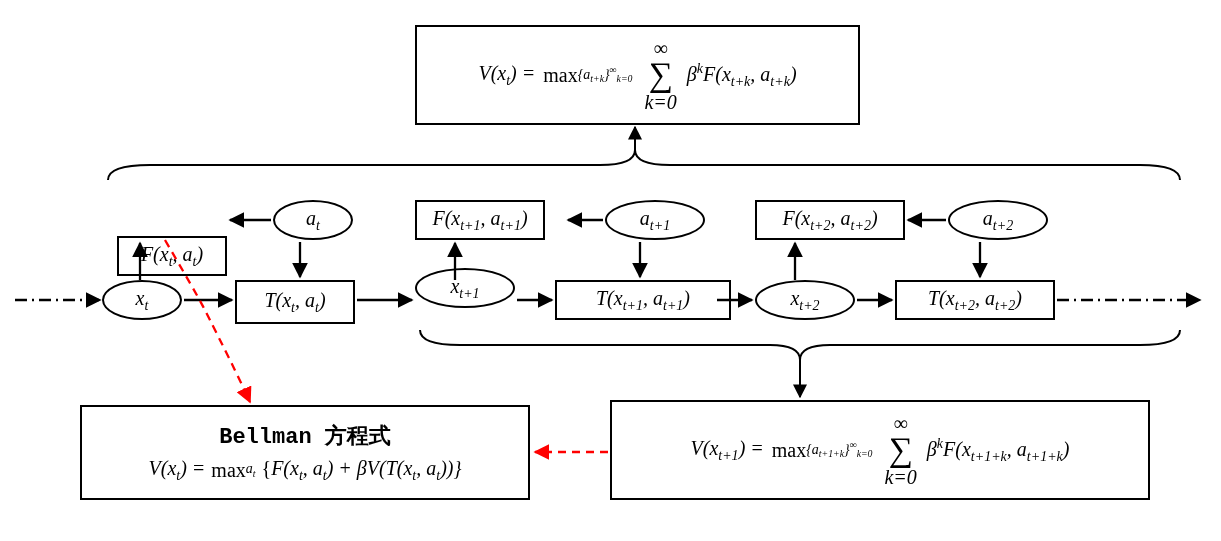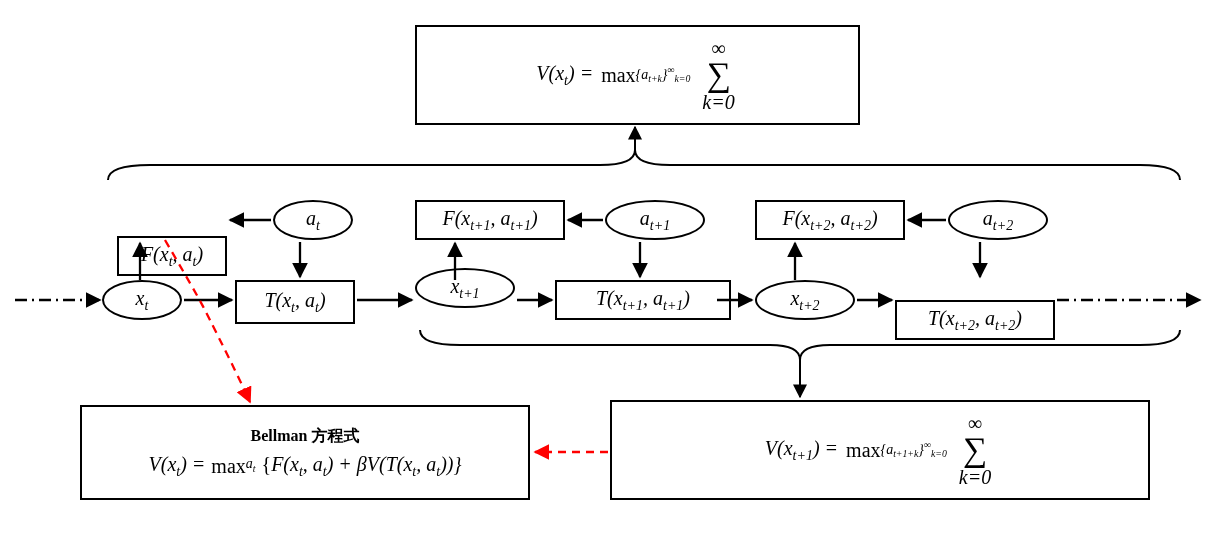--- a/index.html
+++ b/index.html
@@ -36,21 +36,21 @@
     white-space: nowrap;
   }
   .sub { font-size: 0.7em; vertical-align: sub; font-style: italic; }
   .sup { font-size: 0.7em; vertical-align: super; font-style: italic; }
   .eqblock { position: absolute; box-sizing: border-box; }
   .eq-main { display: flex; align-items: center; justify-content: center; gap: 6px; }
   .frac, .sumop { display: inline-flex; flex-direction: column; align-items: center; line-height: 1; }
   .sumop .sym { font-size: 34px; font-style: normal; }
   .underset { display: inline-flex; flex-direction: row; align-items: center; line-height: 1.05; }
   .underset .under { font-size: 0.7em; font-style: italic; }
-  .bellman-title { font-family: Liberation Serif, serif; font-weight: bold; font-style: normal; font-size: 16px; margin-bottom: 6px; }
+  .bellman-title { font-family: Liberation Mono, monospace; font-weight: bold; font-style: normal; font-size: 22px; margin-bottom: 6px; }
   svg.overlay { position: absolute; left: 0; top: 0; width: 1221px; height: 541px; pointer-events: none; }
 </style>
 </head>
 <body>
 
 <div class="box eqblock" style="left:415px; top:25px; width:445px; height:100px;">
   <div class="eq-main label">
     <span>
       <span>V(x</span><span class="sub">t</span><span>) =</span>
     </span>
@@ -58,37 +58,40 @@
       <span style="font-style:normal;">max</span>
       <span class="under">
         <span>{a</span><span class="sub">t+k</span><span>}</span><span class="sup">∞</span><span class="sub">k=0</span>
       </span>
     </span>
     <span class="sumop" style="margin:0 4px;">
       <span class="under" style="font-style:normal;">∞</span>
       <span class="sym">∑</span>
       <span class="under">k=0</span>
     </span>
+    <span>
+      <span>β</span><span class="sup">k</span><span>F(x</span><span class="sub">t+k</span><span>, a</span><span class="sub">t+k</span><span>)</span>
+    </span>
   </div>
 </div>
 
 <div class="box" style="left:117px; top:200px; width:110px; height:40px;margin-top:36px;">
   <span class="label"><span>F(x</span><span class="sub">t</span><span>, a</span><span class="sub">t</span><span>)</span></span>
 </div>
 <div class="ellipse" style="left:273px; top:200px; width:80px; height:40px;">
   <span class="label"><span>a</span><span class="sub">t</span></span>
 </div>
 <div class="ellipse" style="left:102px; top:280px; width:80px; height:40px;align-items:center;">
   <span class="label"><span>x</span><span class="sub">t</span></span>
 </div>
 <div class="box" style="left:235px; top:280px; width:120px; height:44px;">
   <span class="label"><span>T(x</span><span class="sub">t</span><span>, a</span><span class="sub">t</span><span>)</span></span>
 </div>
 
-<div class="box" style="left:415px; top:200px; width:150px; height:40px;">
+<div class="box" style="left:415px; top:200px; width:130px; height:40px;">
   <span class="label"><span>F(x</span><span class="sub">t+1</span><span>, a</span><span class="sub">t+1</span><span>)</span></span>
 </div>
 <div class="ellipse" style="left:605px; top:200px; width:100px; height:40px;">
   <span class="label"><span>a</span><span class="sub">t+1</span></span>
 </div>
 <div class="ellipse" style="left:415px; top:268px; width:100px; height:40px;">
   <span class="label"><span>x</span><span class="sub">t+1</span></span>
 </div>
 <div class="box" style="left:555px; top:280px; width:176px; height:40px;justify-content:center;">
   <span class="label"><span>T(x</span><span class="sub">t+1</span><span>, a</span><span class="sub">t+1</span><span>)</span></span>
@@ -96,21 +99,21 @@
 
 <div class="box" style="left:755px; top:200px; width:150px; height:40px;">
   <span class="label"><span>F(x</span><span class="sub">t+2</span><span>, a</span><span class="sub">t+2</span><span>)</span></span>
 </div>
 <div class="ellipse" style="left:948px; top:200px; width:100px; height:40px;">
   <span class="label"><span>a</span><span class="sub">t+2</span></span>
 </div>
 <div class="ellipse" style="left:755px; top:280px; width:100px; height:40px;">
   <span class="label"><span>x</span><span class="sub">t+2</span></span>
 </div>
-<div class="box" style="left:895px; top:280px; width:160px; height:40px;margin-top:20px;">
+<div class="box" style="left:895px; top:280px; width:160px; height:40px;">
   <span class="label"><span>T(x</span><span class="sub">t+2</span><span>, a</span><span class="sub">t+2</span><span>)</span></span>
 </div>
 
 <div class="box eqblock" style="left:80px; top:405px; width:450px; height:95px; flex-direction:column;">
   <div class="bellman-title">Bellman  方程式</div>
   <div class="eq-main label">
     <span>
       <span>V(x</span><span class="sub">t</span><span>) =</span>
     </span>
     <span class="underset">
@@ -131,20 +134,23 @@
     <span class="underset" style="margin:0 2px;">
       <span style="font-style:normal;">max</span>
       <span class="under">
         <span>{a</span><span class="sub">t+1+k</span><span>}</span><span class="sup">∞</span><span class="sub">k=0</span>
       </span>
     </span>
     <span class="sumop" style="margin:0 4px;">
       <span class="under" style="font-style:normal;">∞</span>
       <span class="sym">∑</span>
       <span class="under">k=0</span>
+    </span>
+    <span>
+      <span>β</span><span class="sup">k</span><span>F(x</span><span class="sub">t+1+k</span><span>, a</span><span class="sub">t+1+k</span><span>)</span>
     </span>
   </div>
 </div>
 
 <svg class="overlay">
   <defs>
     <marker id="ah" viewBox="0 0 10 10" refX="9" refY="5" markerWidth="7" markerHeight="7" orient="auto-start-reverse">
       <path d="M0,0 L10,5 L0,10 z" fill="#000"></path>
     </marker>
     <marker id="ahR" viewBox="0 0 10 10" refX="9" refY="5" markerWidth="7" markerHeight="7" orient="auto-start-reverse">

